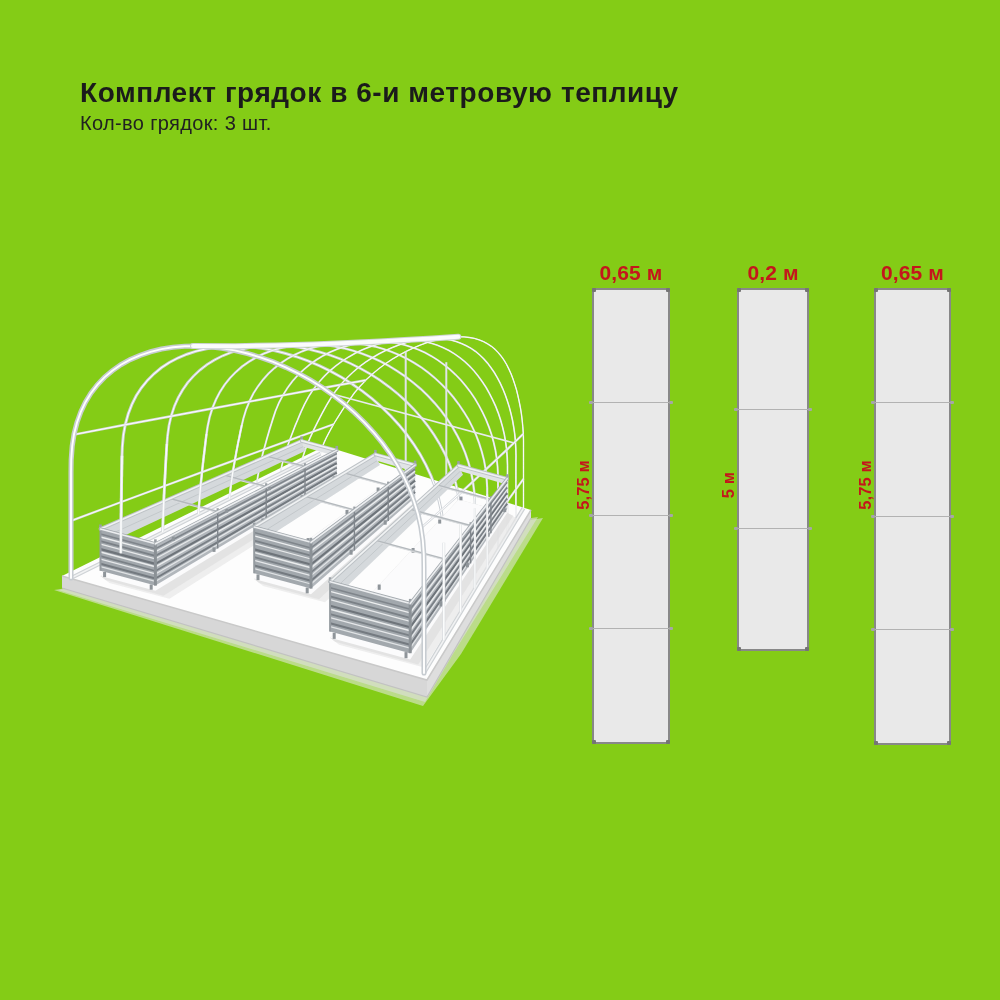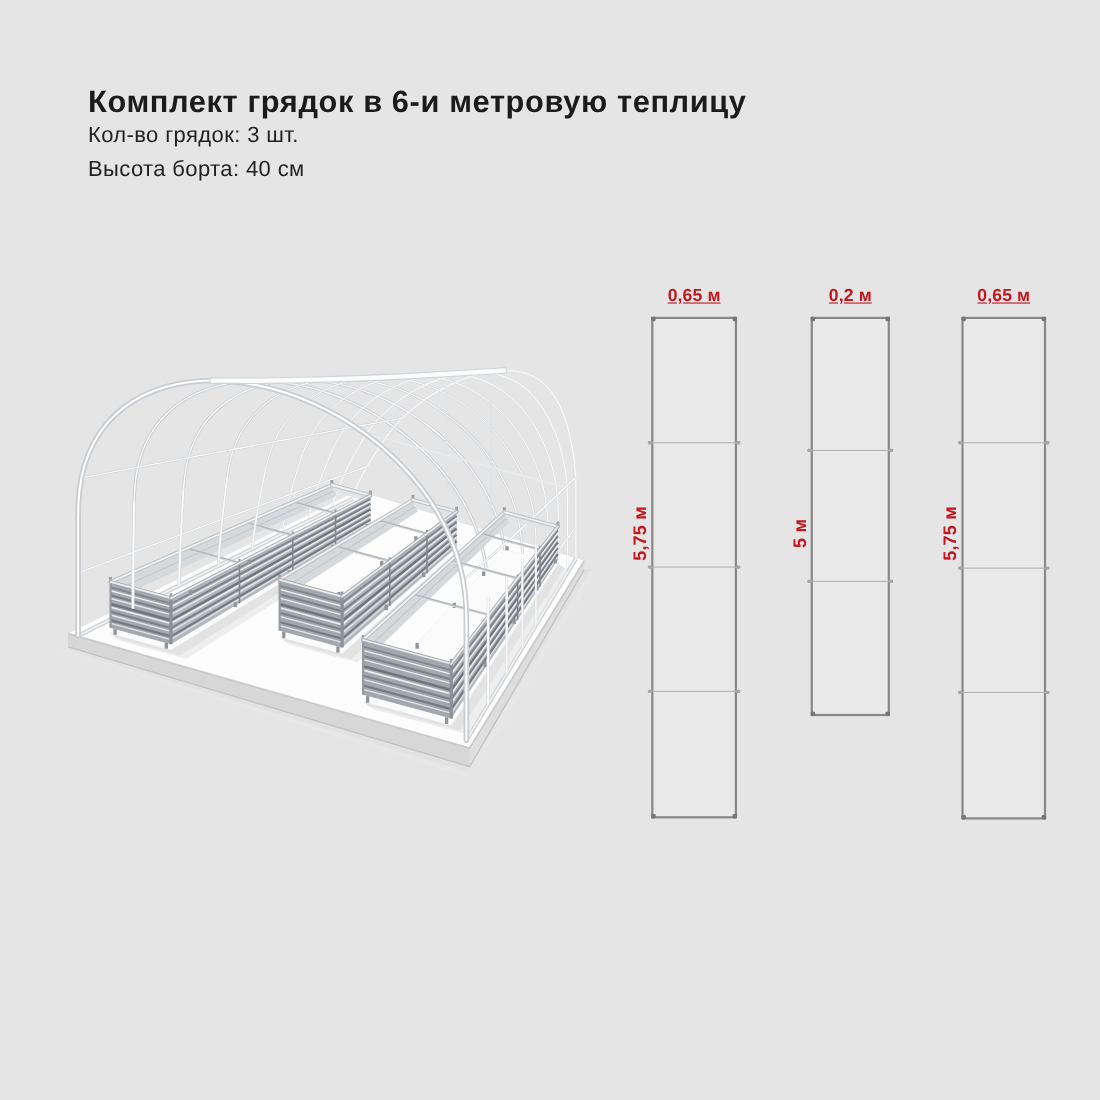--- a/index.html
+++ b/index.html
@@ -1,48 +1,47 @@
 <!DOCTYPE html>
 <html><head>
 <meta charset="utf-8">
 <style>
   * { margin:0; padding:0; box-sizing:border-box; }
   html,body { width:1000px; height:1000px; background:#ffffff;
                font-family:"Liberation Sans","DejaVu Sans",sans-serif; }
-  #stage { position:relative; width:1000px; height:1000px; overflow:hidden; background:#e5e5e5; }
+  #stage { position:relative; width:1000px; height:1000px; overflow:hidden; background:#84cc16; }
 
   #hdr { position:absolute; left:80px; top:77px; color:#1b1b1b; }
   #hdr h1 { font-size:28px; font-weight:700; letter-spacing:0.55px; line-height:31px; white-space:nowrap; }
   #hdr p  { font-size:20px; font-weight:400; letter-spacing:0.35px; line-height:31px; white-space:nowrap; color:#212121; }
 
   #ill { position:absolute; left:0px; top:0px; width:700px; height:1000px; }
 
   .dim-top { position:absolute; top:261px; transform:translateX(-50%); color:#c4161c;
-              font-size:16px; font-weight:700; letter-spacing:0.1px; white-space:nowrap;text-decoration:underline; }
+              font-size:21px; font-weight:700; letter-spacing:0.1px; white-space:nowrap; }
   .dim-side { position:absolute; top:485px; transform:translate(-50%,-50%) rotate(-90deg); color:#c4161c;
                font-size:16.5px; font-weight:700; letter-spacing:0.1px; white-space:nowrap; }
   .bed-plate { position:absolute; background:#e9e9e9; border:2px solid #888888; }
   .bed-plate .divider { position:absolute; left:-5px; right:-5px; height:1px; background:#b2b2b2; }
   .bed-plate .divider:before, .bed-plate .divider:after { content:""; position:absolute; top:-1px;
         width:4px; height:3px; background:#a6a6a6; border-radius:1px; }
   .bed-plate .divider:before { left:0; }
   .bed-plate .divider:after { right:0; }
   .nub { position:absolute; width:4px; height:4px; background:#757575; border-radius:1px; }
   .nub.tl { left:-2px; top:-2px; } .nub.tr { right:-2px; top:-2px; }
   .nub.bl { left:-2px; bottom:-2px; } .nub.br { right:-2px; bottom:-2px; }
 </style>
 </head>
 <body>
 
 <div id="stage">
 
   <header id="hdr">
     <h1>Комплект грядок в 6-и метровую теплицу</h1>
     <p>Кол-во грядок: 3 шт.</p>
-    <p>Высота борта: 40 см</p>
   </header>
 
   <figure id="ill">
     <svg width="700" height="1000" viewBox="0 0 700 1000">
 <g>
 <path d="M54.0,590.0 L423.0,706.0 L461.0,654.0 L543.0,518.0 Z" fill="#e9e9e9" opacity="0.55"></path>
 <path d="M58.0,590.0 L425.0,702.0 L453.0,654.0 L538.0,517.0 Z" fill="#dfdfdf" opacity="0.6"></path>
 <path d="M62.0,576.0 L427.0,680.0 L427.0,697.0 L62.0,588.0 Z" fill="#d7d7d7" stroke="none"></path>
 <path d="M427.0,680.0 L531.0,510.0 L531.0,518.0 L427.0,697.0 Z" fill="#dedede" stroke="none"></path>
 <path d="M62.0,576.0 L427.0,680.0 L531.0,510.0 L325.0,446.0 Z" fill="#fdfdfd"></path>

